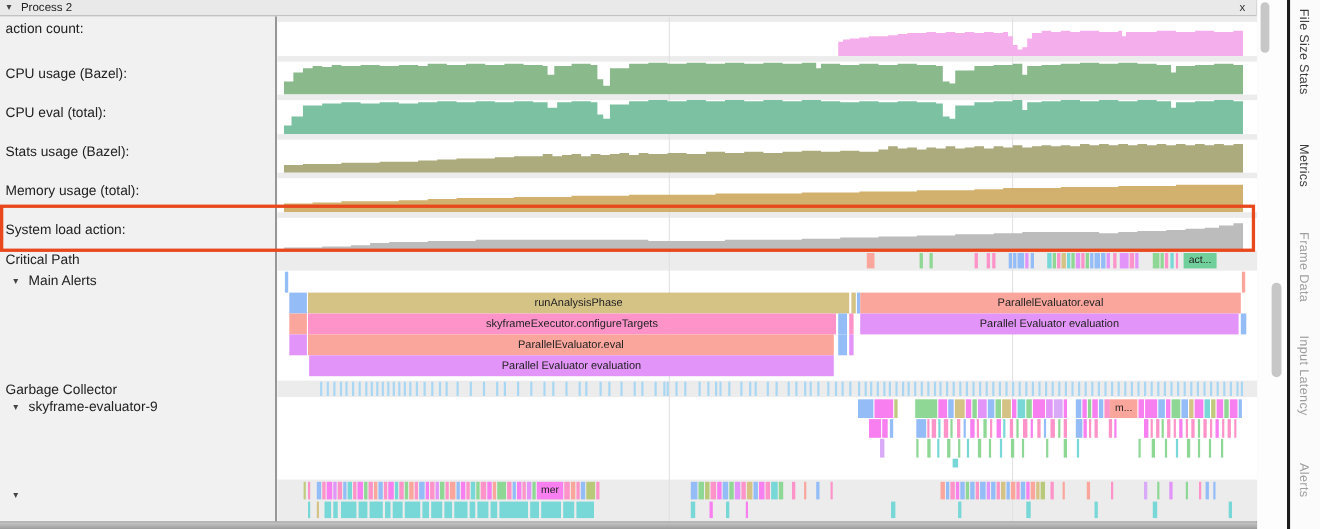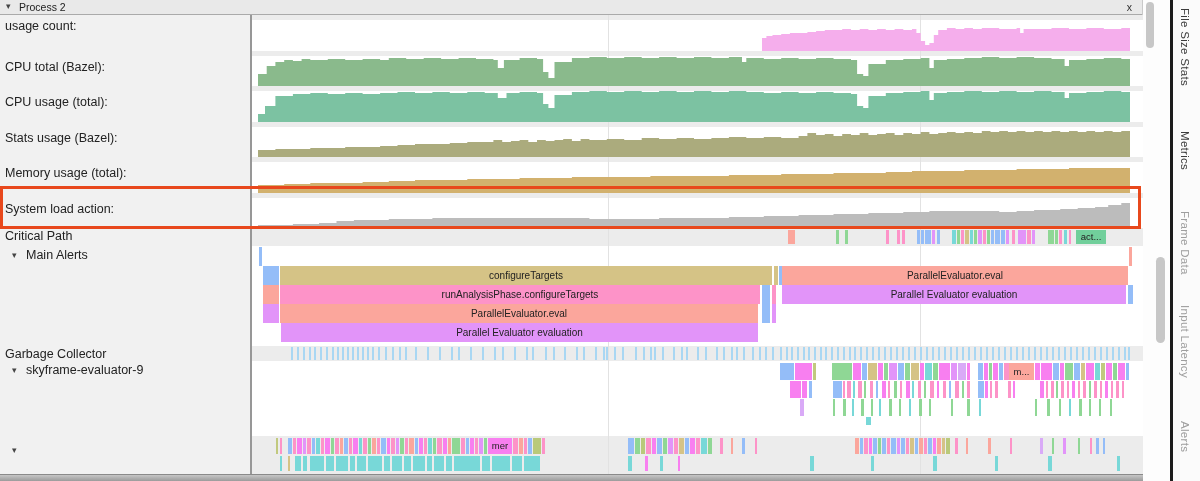--- a/index.html
+++ b/index.html
@@ -36,23 +36,23 @@
 <body>
 
 <div class="app">
   <div class="panel">
     <div class="panel-header">
       <span class="ph-arrow">▾</span>
       <span class="ph-title">Process 2</span>
       <span class="ph-close">x</span>
     </div>
     <div class="labels-col">
-        <div class="row-label" style="left: 5px; top: 4px;">usage count:</div>
-        <div class="row-label" style="left: 5px; top: 45px;">CPU total (Bazel):</div>
-        <div class="row-label" style="left: 5px; top: 80px;">CPU usage (total):</div>
+        <div class="row-label" style="left: 5px; top: 4px;">action count:</div>
+        <div class="row-label" style="left: 5px; top: 45px;">CPU usage (Bazel):</div>
+        <div class="row-label" style="left: 5px; top: 80px;">CPU eval (total):</div>
         <div class="row-label" style="left: 5px; top: 116px;">Stats usage (Bazel):</div>
         <div class="row-label" style="left: 5px; top: 151px;">Memory usage (total):</div>
         <div class="row-label" style="left: 5px; top: 187px;">System load action:</div>
         <div class="row-label" style="left: 5px; top: 214px;">Critical Path</div>
         <div class="tri" style="left: 12px; top: 235px;">▾</div>
         <div class="row-label" style="left: 26px; top: 233px;">Main Alerts</div>
         <div class="row-label" style="left: 5px; top: 332px;">Garbage Collector</div>
         <div class="tri" style="left: 12px; top: 350px;">▾</div>
         <div class="row-label" style="left: 26px; top: 348px;">skyframe-evaluator-9</div>
         <div class="tri" style="left: 12px; top: 430px;">▾</div>
@@ -117,26 +117,26 @@
         <div class="blk" style="left: 780px; top: 215px; width: 3px; height: 14px; background: rgb(226, 148, 249); line-height: 14px; font-size: 10px;"></div>
         <div class="blk" style="left: 796px; top: 215px; width: 6px; height: 14px; background: rgb(143, 215, 149); line-height: 14px; font-size: 10px;"></div>
         <div class="blk" style="left: 803px; top: 215px; width: 3px; height: 14px; background: rgb(143, 215, 149); line-height: 14px; font-size: 10px;"></div>
         <div class="blk" style="left: 807px; top: 215px; width: 3px; height: 14px; background: rgb(253, 147, 200); line-height: 14px; font-size: 10px;"></div>
         <div class="blk" style="left: 812px; top: 215px; width: 3px; height: 14px; background: rgb(120, 216, 216); line-height: 14px; font-size: 10px;"></div>
         <div class="blk" style="left: 817px; top: 215px; width: 2px; height: 14px; background: rgb(253, 147, 200); line-height: 14px; font-size: 10px;"></div>
         <div class="blk" style="left: 824px; top: 215px; width: 30px; height: 14px; background: rgb(113, 207, 155); line-height: 14px; font-size: 9.5px;">act...</div>
         <div class="blk" style="left: 7px; top: 232px; width: 3px; height: 19px; background: rgb(148, 189, 248); line-height: 19px; font-size: 10px;"></div>
         <div class="blk" style="left: 877px; top: 232px; width: 3px; height: 19px; background: rgb(251, 166, 156); line-height: 19px; font-size: 10px;"></div>
         <div class="blk" style="left: 11px; top: 251px; width: 16px; height: 19px; background: rgb(148, 189, 248); line-height: 19px; font-size: 10px;"></div>
-        <div class="blk" style="left: 28px; top: 251px; width: 492px; height: 19px; background: rgb(213, 195, 134); line-height: 19px; font-size: 10px;">configureTargets</div>
+        <div class="blk" style="left: 28px; top: 251px; width: 492px; height: 19px; background: rgb(213, 195, 134); line-height: 19px; font-size: 10px;">runAnalysisPhase</div>
         <div class="blk" style="left: 522px; top: 251px; width: 4px; height: 19px; background: rgb(213, 195, 134); line-height: 19px; font-size: 10px;"></div>
         <div class="blk" style="left: 527px; top: 251px; width: 3px; height: 19px; background: rgb(148, 189, 248); line-height: 19px; font-size: 10px;"></div>
         <div class="blk" style="left: 530px; top: 251px; width: 346px; height: 19px; background: rgb(251, 166, 156); line-height: 19px; font-size: 10px;">ParallelEvaluator.eval</div>
         <div class="blk" style="left: 11px; top: 270px; width: 16px; height: 19px; background: rgb(251, 166, 156); line-height: 19px; font-size: 10px;"></div>
-        <div class="blk" style="left: 28px; top: 270px; width: 480px; height: 19px; background: rgb(253, 147, 200); line-height: 19px; font-size: 10px;">runAnalysisPhase.configureTargets</div>
+        <div class="blk" style="left: 28px; top: 270px; width: 480px; height: 19px; background: rgb(253, 147, 200); line-height: 19px; font-size: 10px;">skyframeExecutor.configureTargets</div>
         <div class="blk" style="left: 510px; top: 270px; width: 8px; height: 19px; background: rgb(148, 189, 248); line-height: 19px; font-size: 10px;"></div>
         <div class="blk" style="left: 520px; top: 270px; width: 4px; height: 19px; background: rgb(253, 147, 200); line-height: 19px; font-size: 10px;"></div>
         <div class="blk" style="left: 530px; top: 270px; width: 344px; height: 19px; background: rgb(226, 148, 249); line-height: 19px; font-size: 10px;">Parallel Evaluator evaluation</div>
         <div class="blk" style="left: 876px; top: 270px; width: 5px; height: 19px; background: rgb(148, 189, 248); line-height: 19px; font-size: 10px;"></div>
         <div class="blk" style="left: 11px; top: 289px; width: 16px; height: 19px; background: rgb(226, 148, 249); line-height: 19px; font-size: 10px;"></div>
         <div class="blk" style="left: 28px; top: 289px; width: 478px; height: 19px; background: rgb(251, 166, 156); line-height: 19px; font-size: 10px;">ParallelEvaluator.eval</div>
         <div class="blk" style="left: 510px; top: 289px; width: 8px; height: 19px; background: rgb(148, 189, 248); line-height: 19px; font-size: 10px;"></div>
         <div class="blk" style="left: 520px; top: 289px; width: 4px; height: 19px; background: rgb(226, 148, 249); line-height: 19px; font-size: 10px;"></div>
         <div class="blk" style="left: 29px; top: 308px; width: 477px; height: 19px; background: rgb(226, 148, 249); line-height: 19px; font-size: 10px;">Parallel Evaluator evaluation</div>
         <div class="blk" style="left: 39px; top: 332px; width: 2px; height: 13px; background: rgb(169, 215, 243);"></div>

